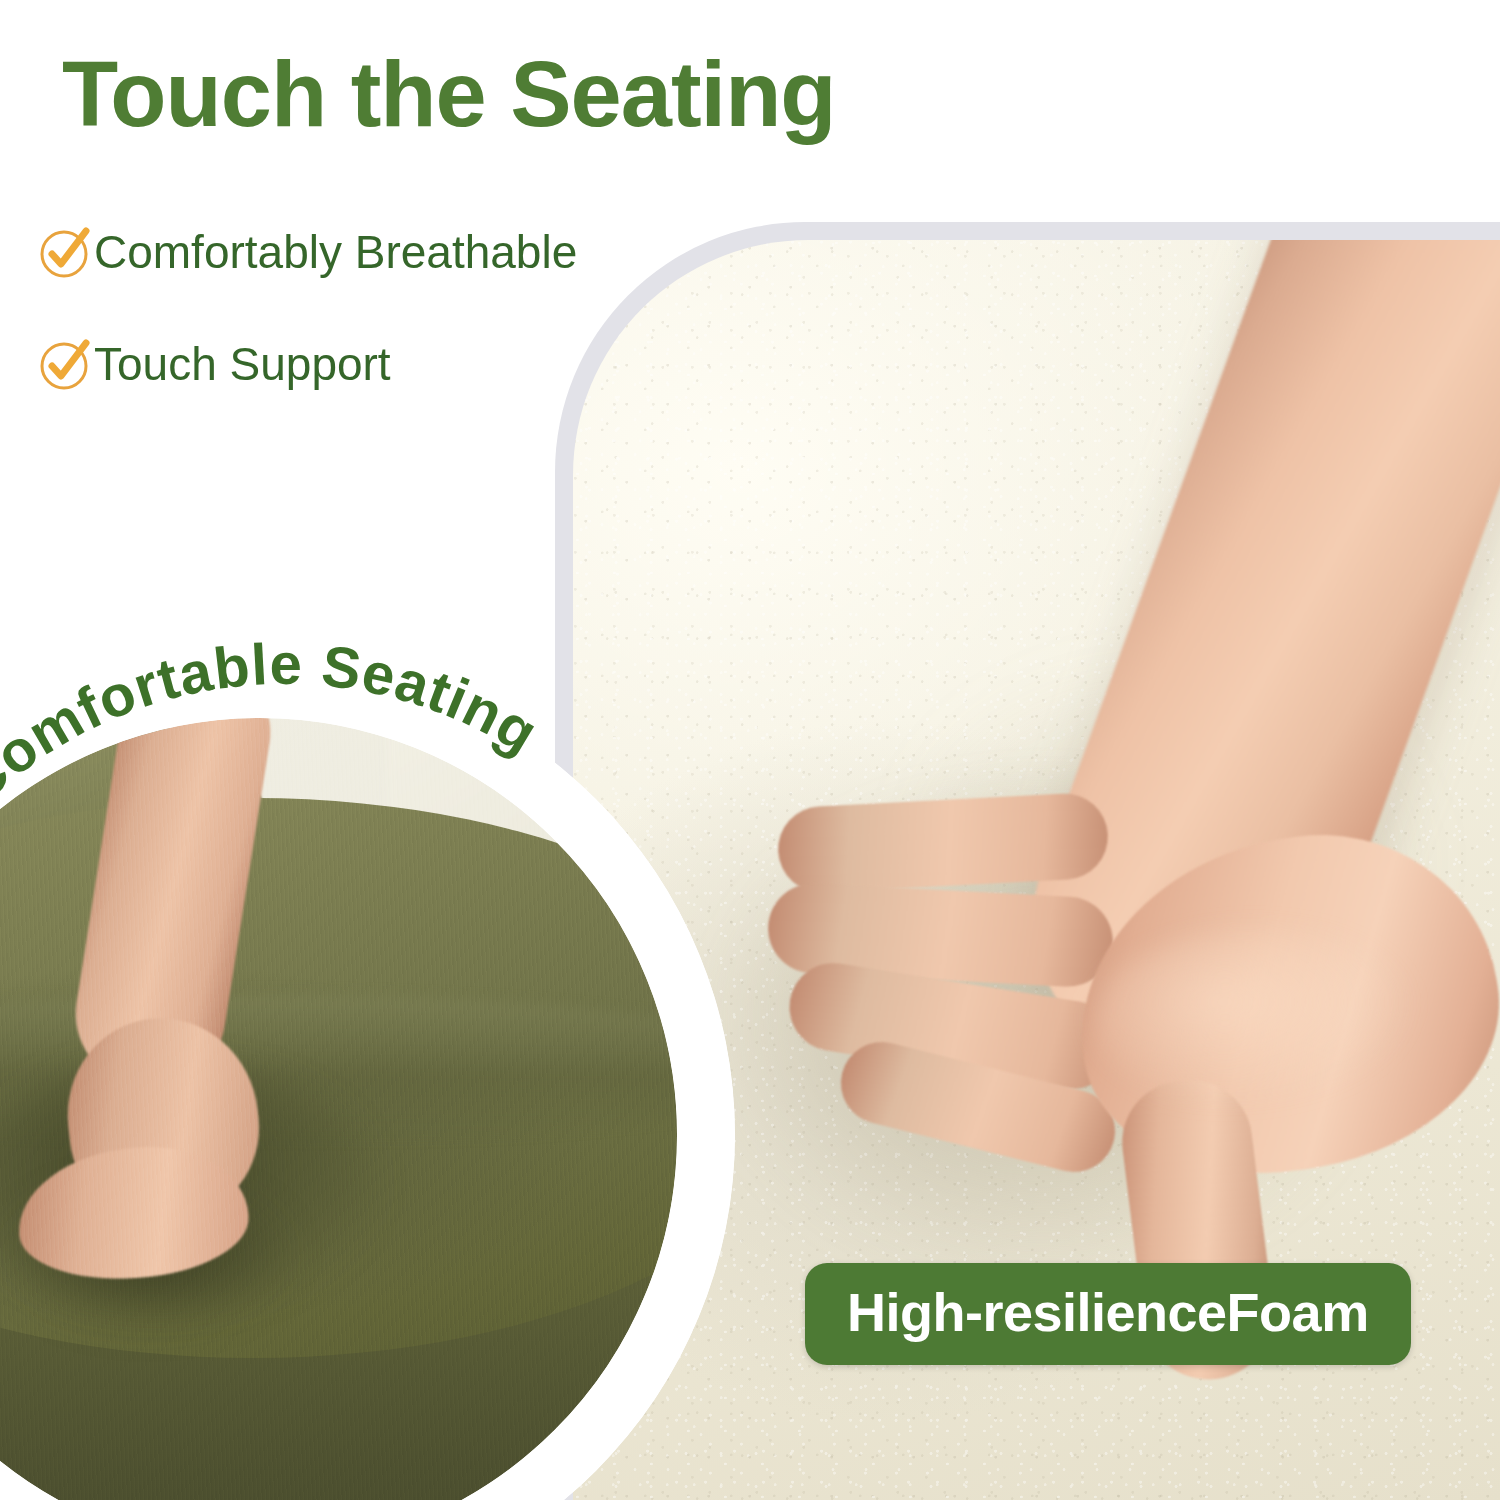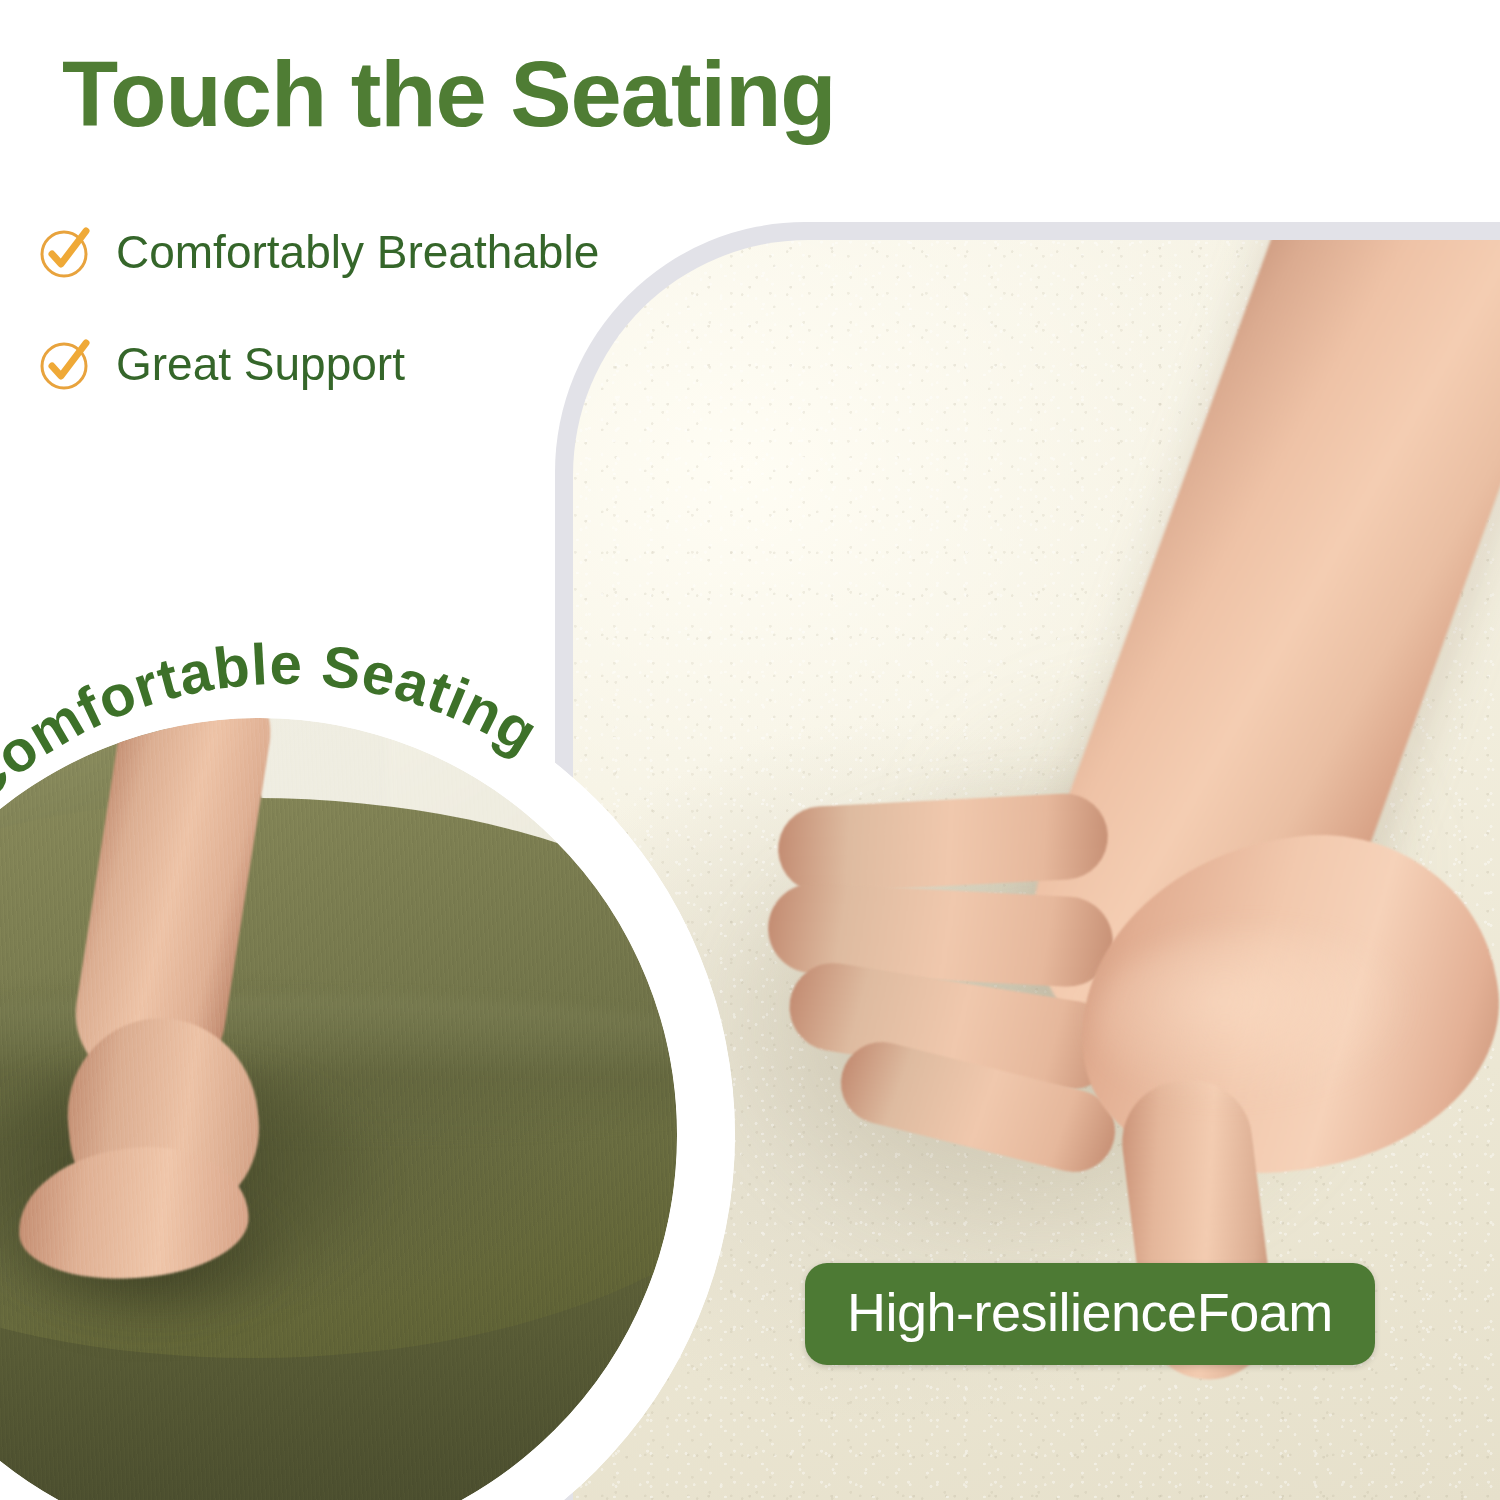--- a/index.html
+++ b/index.html
@@ -267,42 +267,41 @@
   }
   .features{
     position:absolute;
     left:36px; top:196px;
     width:620px;
   }
   .feature-row{
     display:flex;
     align-items:center;
     height:112px;
-    gap:22px;
   }
   .check-icon{ flex:0 0 auto; display:block; }
   .feature-label{
     font-size:46px;
     color:#35662a;
     font-weight:400;
     white-space:nowrap;
   }
 
   
   .badge{
     position:absolute;
     left:805px; top:1263px;
     padding:22px 42px 26px 42px;
     background:#4d7a34;
     border-radius:22px;
     box-shadow:0 2px 6px rgba(0,0,0,.16);
   }
   .badge-label{
     font-size:54px;
-    font-weight:400;
+    font-weight:700;
     color:#ffffff;
     letter-spacing:-.5px;
     white-space:nowrap;
     line-height:1;
   }
 </style>
 </head>
 <body>
 
 <div id="stage">
@@ -361,21 +360,21 @@
       </svg>
       <span class="feature-label">Comfortably Breathable</span>
     </div>
 
 
     <div class="feature-row">
       <svg class="check-icon" width="58" height="58" viewBox="0 0 58 58">
         <circle cx="28" cy="31" r="22" fill="none" stroke="#E8A33D" stroke-width="3"></circle>
         <path d="M16 31 L25 41 L50 8" fill="none" stroke="#EFA937" stroke-width="7" stroke-linecap="round" stroke-linejoin="round"></path>
       </svg>
-      <span class="feature-label">Great Support</span>
+      <span class="feature-label">Touch Support</span>
     </div>
 
   </div>
 
   <div class="badge">
     <span class="badge-label">High-resilienceFoam</span>
   </div>
 
 </div>
 

